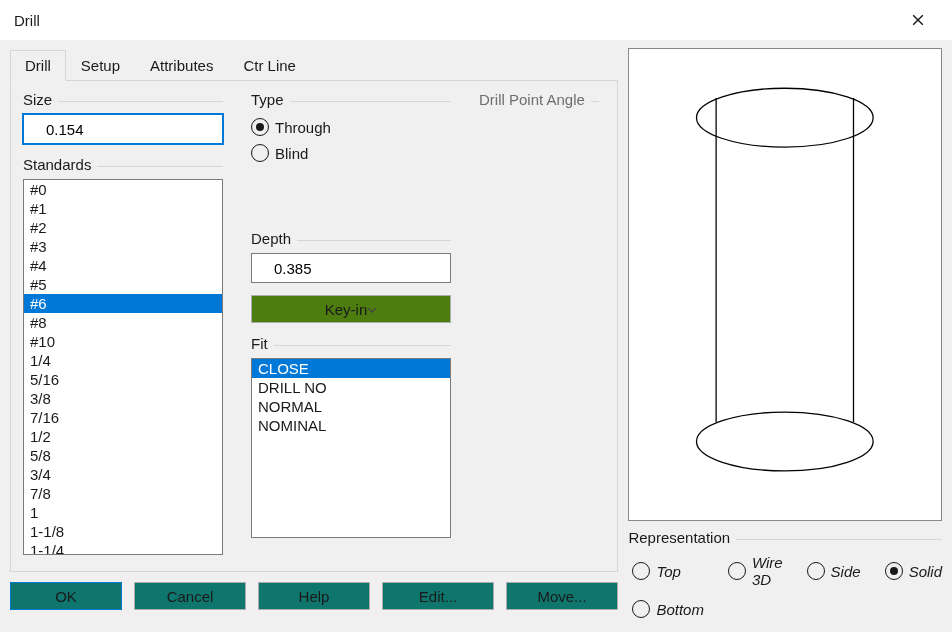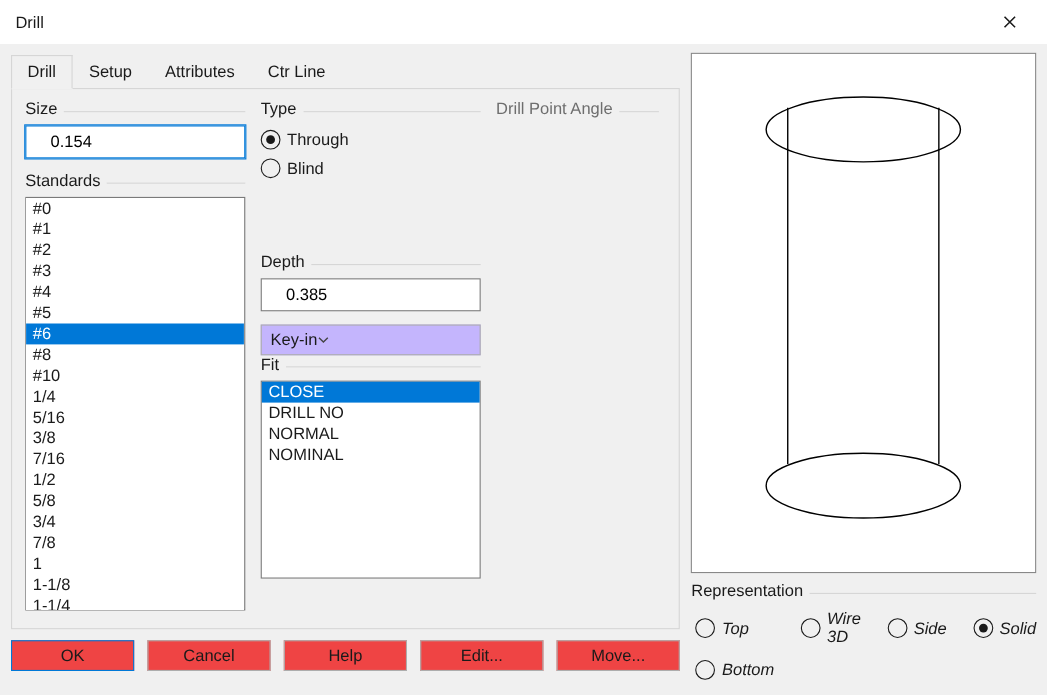--- a/index.html
+++ b/index.html
@@ -49,21 +49,21 @@
     background:#f0f0f0;
     border:1px solid #d6d6d6;
     border-bottom:1px solid #f0f0f0;
     z-index:3;
   }
   .tabpanel {
     border:1px solid #d6d6d6;
     height: 492px;
     padding: 10px 18px 16px 12px;
     display:flex;
-    gap: 14px;
+    gap: 28px;
     position:relative;
     z-index:1;
   }
   .col1 { width: 200px; display:flex; flex-direction:column; }
   .col2 { width: 200px; display:flex; flex-direction:column; }
   .col3 { flex:1; display:flex; flex-direction:column; }
   .group-label { font-size:15px; color:#1a1a1a; position:relative; margin-bottom:6px; display:flex; align-items:center; white-space:nowrap;}
   .group-label::after {
     content:""; flex:1; height:1px; background:#d6d6d6; margin-left:6px; margin-top:4px;
   }
@@ -91,40 +91,40 @@
   .radio-circle {
     width:18px;height:18px;border-radius:50%;border:1.5px solid #1a1a1a;display:flex;align-items:center;justify-content:center;flex-shrink:0;
   }
   .radio-circle.checked::after {
     content:"";width:8px;height:8px;border-radius:50%;background:#1a1a1a;
   }
   .radio-item span { font-size:15px; }
   .dropdown {
     width:100%; height:28px;
     border:1px solid #adadad;
-    background:#c4b5fd;
-    display:flex; align-items:center; justify-content:flex-start;
+    background:#4d7c0f;
+    display:flex; align-items:center; justify-content:center;
     padding:0 8px;
     cursor:pointer;
     font-size:15px;
   }
   .dropdown .chev { font-size:11px; color:#444; }
   .fit-list {
     border:1px solid #7a7a7a;
     background:#fff;
     height:180px;
     font-size:15px;
   }
   .fit-list .item { padding:0px 6px; line-height:19px; cursor:pointer; }
   .fit-list .item.selected { background:#0078d7; color:#fff; }
   .button-row { display:flex; gap:12px; margin-top:10px; }
   .btn {
     width:112px; height:28px;
     border:1px solid #adadad;
-    background:#ef4444;
+    background:#0f766e;
     font-size:15px;
     display:flex;align-items:center;justify-content:center;
     cursor:pointer;
   }
   .btn.default { border:1.5px solid #0078d7; }
   .preview {
     border:1px solid #888;
     background:#fff;
     flex:1;
     position:relative;
@@ -211,21 +211,21 @@
           <div style="height:12px"></div>
           <div class="dropdown">
             <span>Key-in</span>
             <span class="chev">
               <svg width="10" height="6" viewBox="0 0 10 6">
                   <path d="M1 1 L5 5 L9 1" stroke="#444" stroke-width="1.3" fill="none"></path>
                 </svg>
             </span>
           </div>
 
-          <div class="group-label" style="margin-top:0">Fit</div>
+          <div class="group-label" style="margin-top:12px">Fit</div>
           <div class="fit-list" id="fit-list">
               <div class="item selected">CLOSE</div>
               <div class="item">DRILL NO</div>
               <div class="item">NORMAL</div>
               <div class="item">NOMINAL</div>
             </div>
         </div>
 
         <div class="col3">
           <div class="group-label disabled-label" style="float:left">Drill Point Angle</div>

